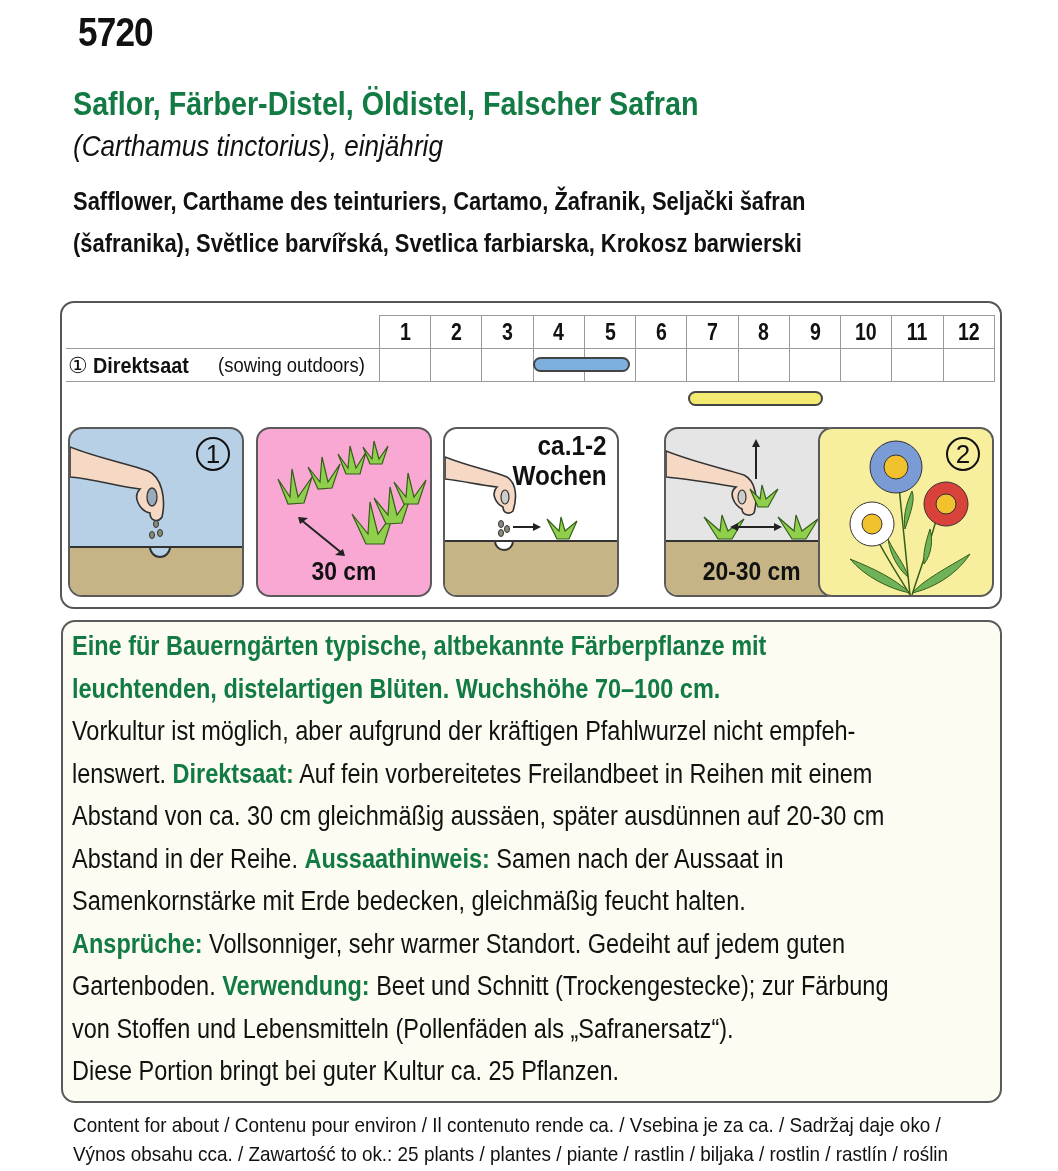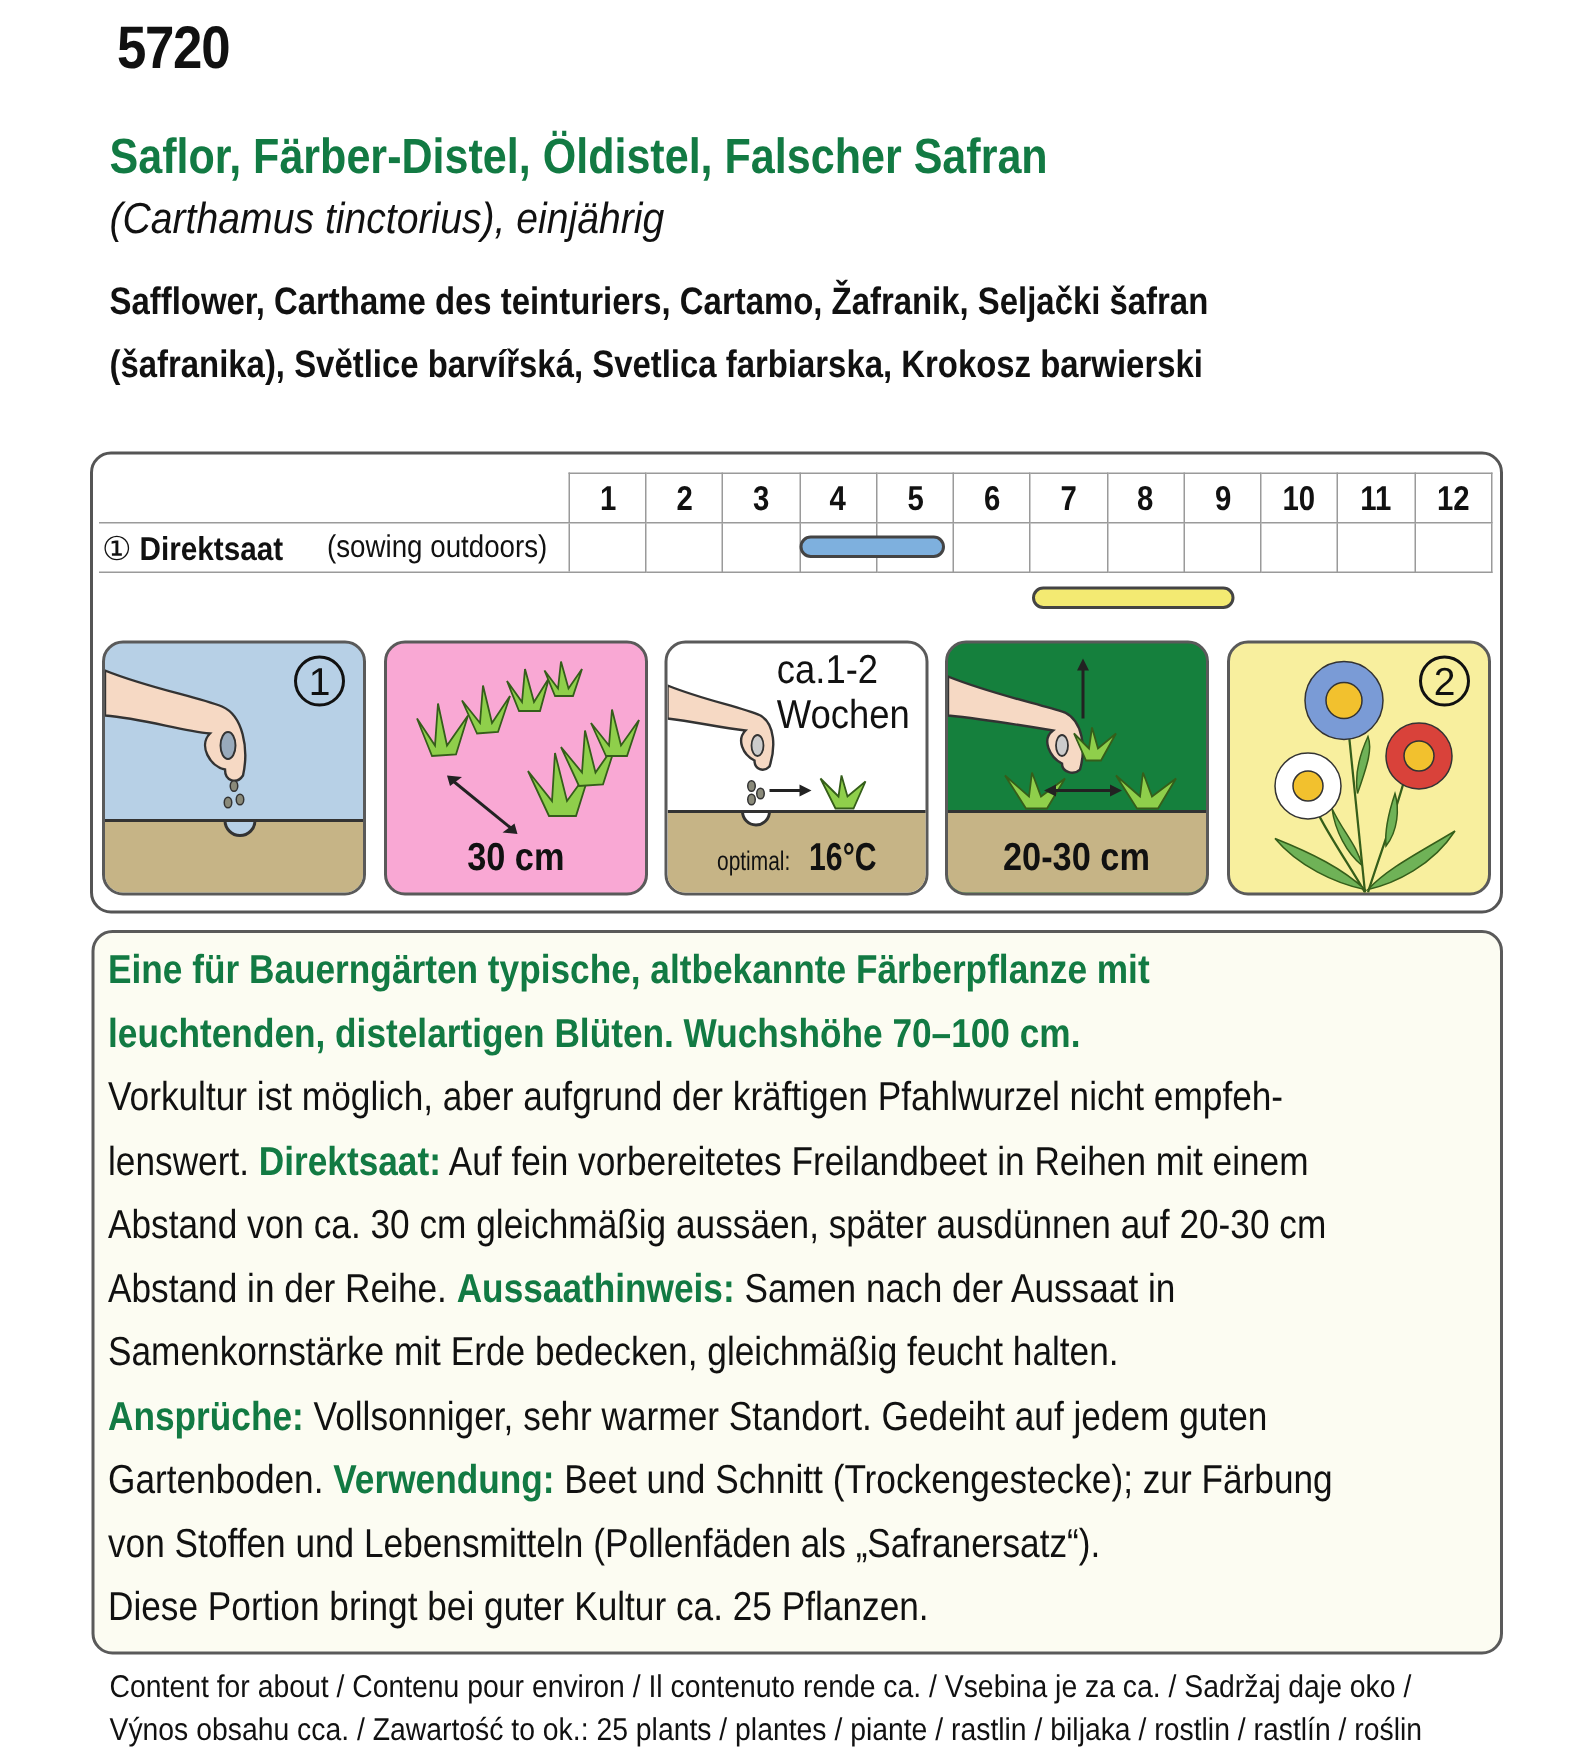--- a/index.html
+++ b/index.html
@@ -136,28 +136,27 @@
     <path d="M50 112 a9 9 0 0 0 18 0 z" fill="#fff" stroke="#333" stroke-width="2"></path>
     <path d="M0 28 C25 38 48 42 62 48 C72 54 72 70 68 82 C64 86 58 84 58 78 C50 74 46 64 52 58 C34 56 18 52 0 50 Z" fill="#f6d9c4" stroke="#333" stroke-width="1.6"></path>
     <ellipse cx="60" cy="68" rx="4" ry="7" fill="#ccc" stroke="#333" stroke-width="1.2"></ellipse>
     <ellipse cx="56" cy="95" rx="2.5" ry="3.5" fill="#8a8a7a" stroke="#333"></ellipse>
     <ellipse cx="62" cy="100" rx="2.5" ry="3.5" fill="#8a8a7a" stroke="#333"></ellipse>
     <ellipse cx="56" cy="104" rx="2.5" ry="3.5" fill="#8a8a7a" stroke="#333"></ellipse>
     <line x1="68" y1="98" x2="92" y2="98" stroke="#222" stroke-width="2"></line>
     <path d="M96 98 l-8 -4 v8 z" fill="#222"></path>
     <path d="M112 110 l-10 -20 l12 12 l2 -14 l4 14 l12 -10 l-8 18 z" fill="#8fcf4b" stroke="#355e1a" stroke-width="1.2"></path>
   </svg>
-  <div style="position:absolute; right:10px; top:2px; text-align:left; font-weight:normal; font-size:27px; line-height:30px;">
+  <div style="position:absolute; right:10px; top:2px; text-align:right; font-weight:bold; font-size:27px; line-height:30px;">
     <div style="transform:scaleX(0.9); transform-origin:right;">ca.1-2</div>
     <div style="transform:scaleX(0.9); transform-origin:right;">Wochen</div>
   </div>
-  <div class="cap"><span><span style="font-weight:normal; font-size:18px;">optimal:</span> <span>16°C</span></span></div>
-</div>
-
-<div class="tile" style="left:630px; background:#15803d;">
+</div>
+
+<div class="tile" style="left:664px; background:#e5e5e5;">
   <svg width="176" height="170" viewBox="0 0 176 170">
     <rect x="0" y="112" width="176" height="58" fill="#c6b486"></rect>
     <line x1="0" y1="112" x2="176" y2="112" stroke="#333" stroke-width="2"></line>
     <path d="M0 22 C30 34 60 40 78 46 C90 52 92 70 88 84 C84 88 76 86 76 80 C68 76 62 64 70 58 C46 54 20 50 0 48 Z" fill="#f6d9c4" stroke="#333" stroke-width="1.6"></path>
     <ellipse cx="76" cy="68" rx="4" ry="7" fill="#ccc" stroke="#333" stroke-width="1.2"></ellipse>
     <path d="M92 78 l-8 -18 l10 10 l2 -14 l4 14 l12 -10 l-10 18 z" fill="#8fcf4b" stroke="#355e1a" stroke-width="1.2"></path>
     <line x1="90" y1="50" x2="90" y2="16" stroke="#222" stroke-width="2"></line>
     <path d="M90 10 l-4 8 h8 z" fill="#222"></path>
     <path d="M52 110 l-14 -22 l16 14 l2 -16 l6 16 l16 -12 l-12 20 z" fill="#8fcf4b" stroke="#355e1a" stroke-width="1.2"></path>
     <path d="M126 110 l-14 -22 l16 14 l2 -16 l6 16 l16 -12 l-12 20 z" fill="#8fcf4b" stroke="#355e1a" stroke-width="1.2"></path>

